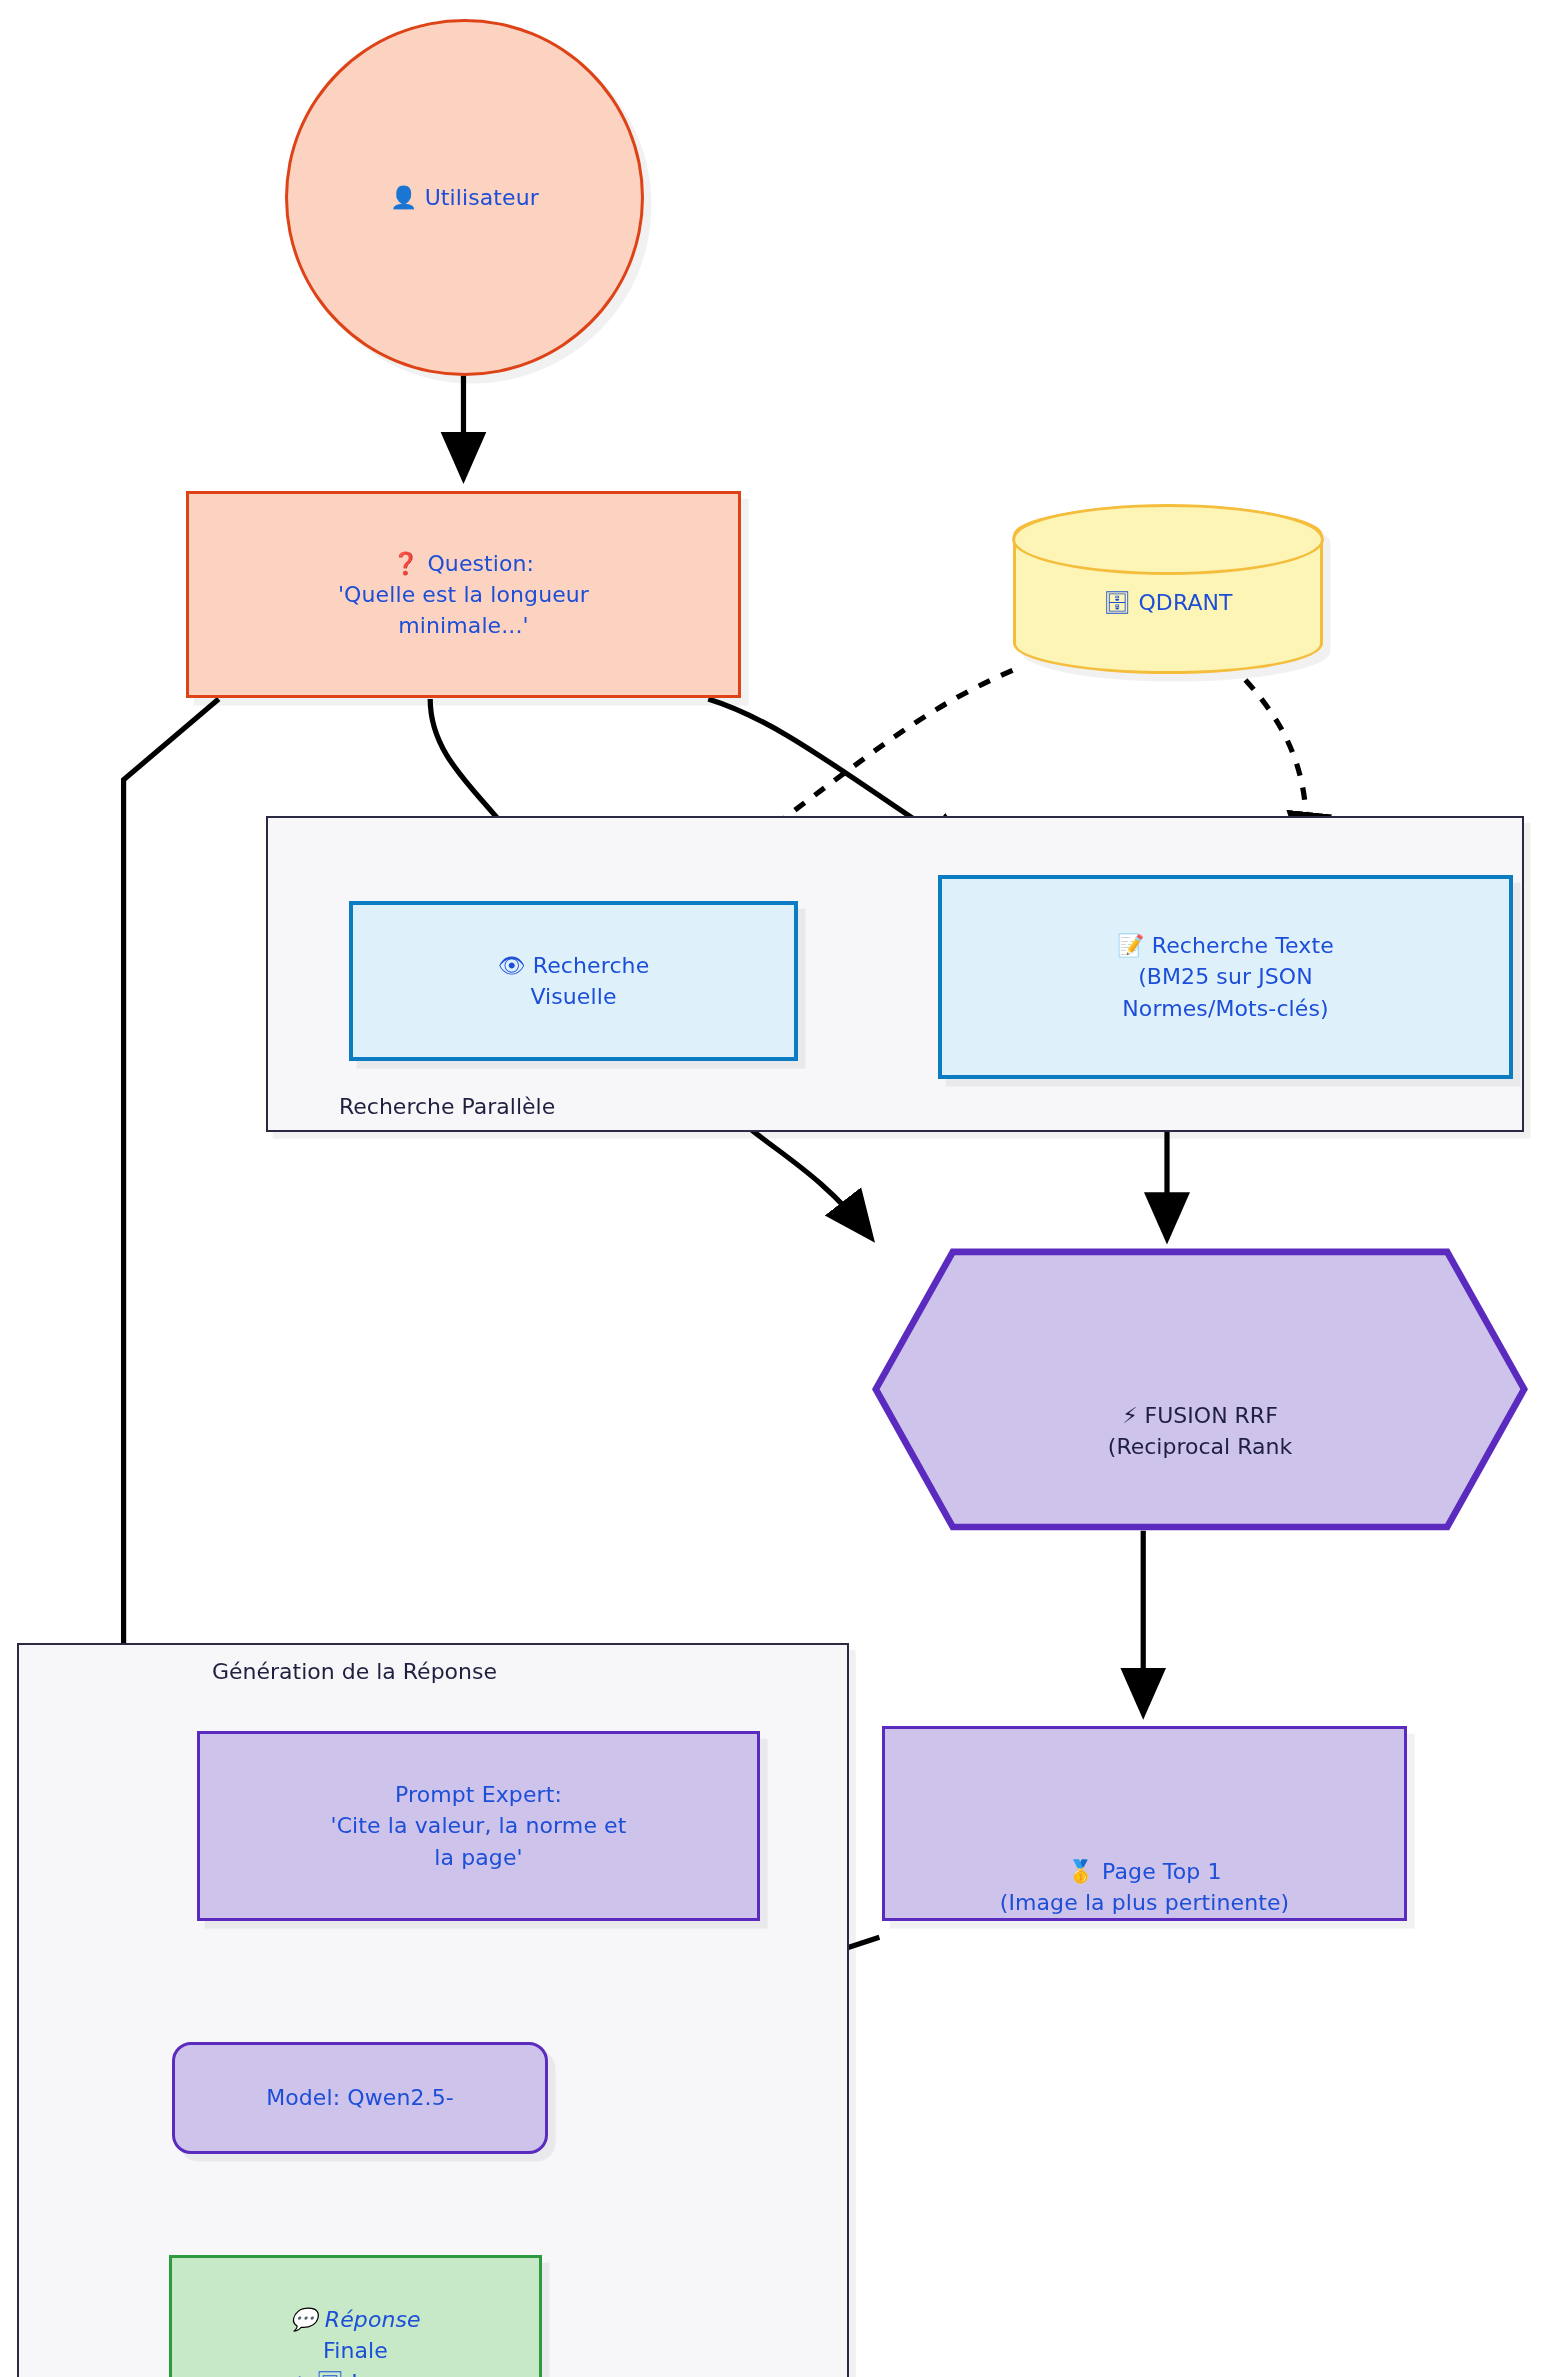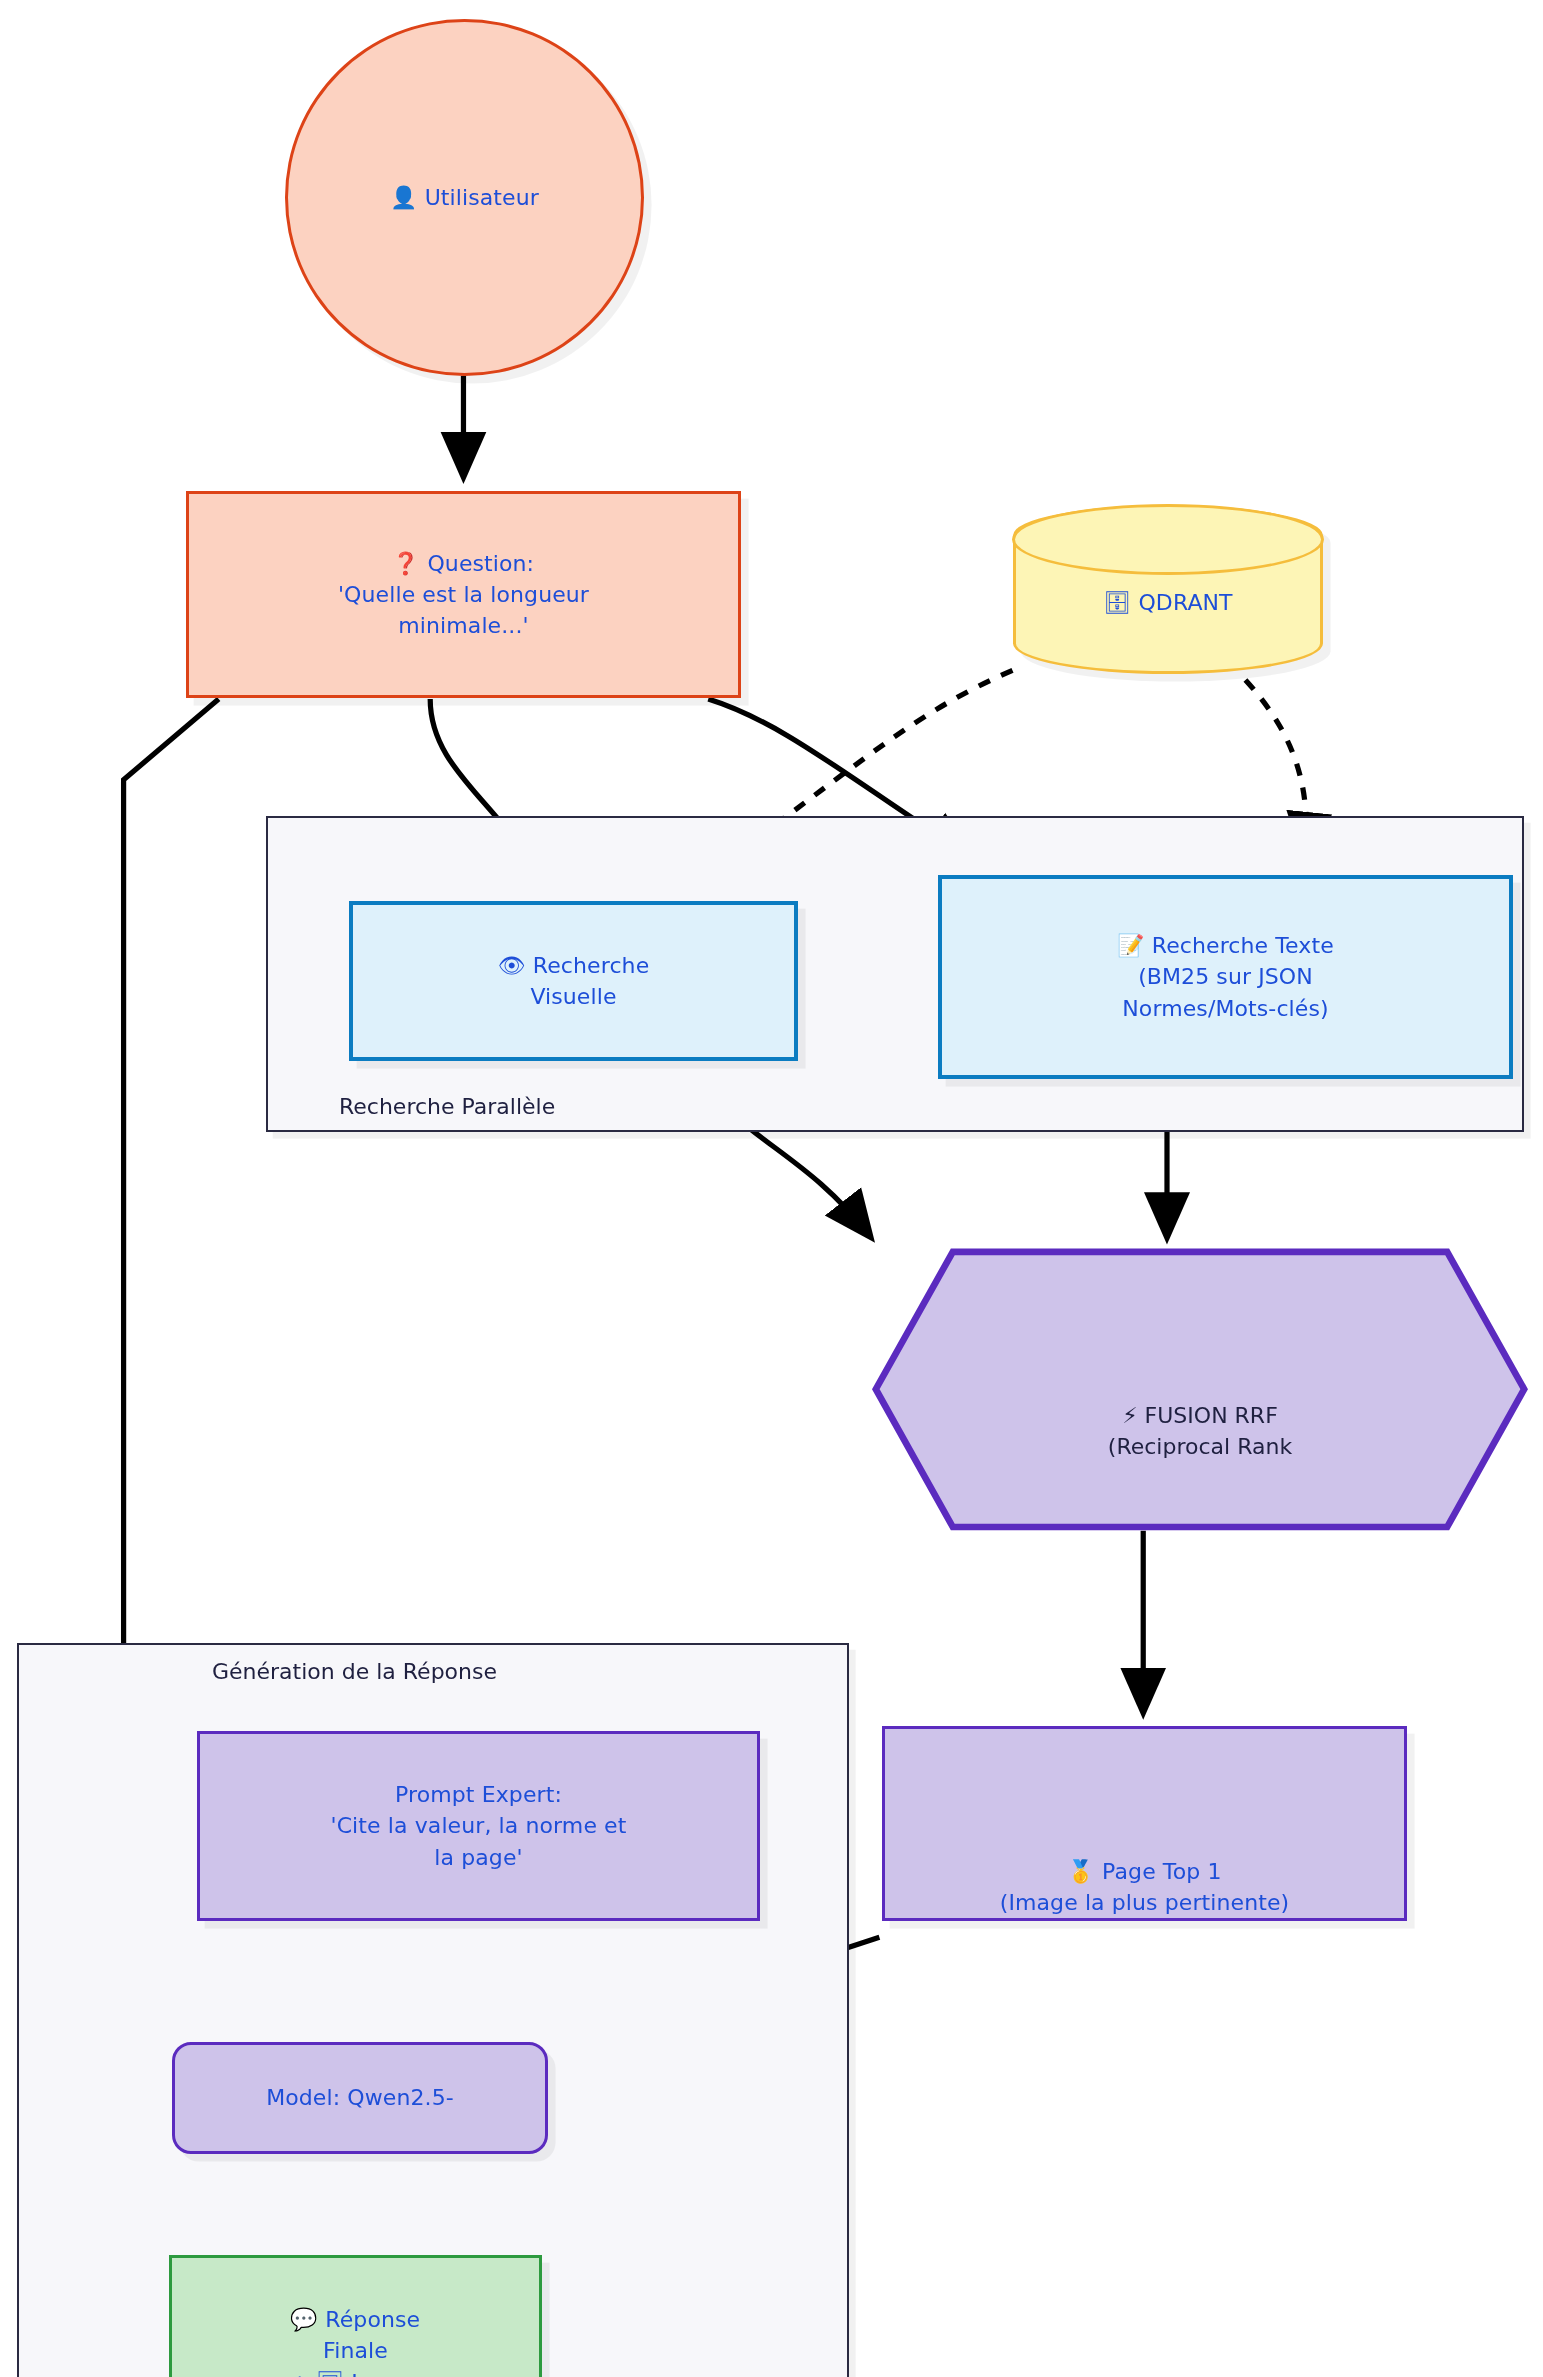--- a/index.html
+++ b/index.html
@@ -168,21 +168,21 @@
       <span style="display:block;">la page'</span>
     </span>
   </div>
 
   <div class="node sh-purple-round" style="left:172px;top:2042px;width:376px;height:112px;">
     <span class="lines">Model: Qwen2.5-</span>
   </div>
 
   <div class="node sh-green" style="left:169px;top:2255px;width:373px;height:192px;">
     <span class="lines">
-      <span style="display:block;">
+      <span style="display:block;font-style:italic;">
         <span class="emo">💬</span>
         <span>Réponse</span>
       </span>
       <span style="display:block;">Finale</span>
       <span style="display:block;">
         <span>+ </span>
         <span class="emo">🖼</span>
         <span> Image</span>
       </span>
     </span>

